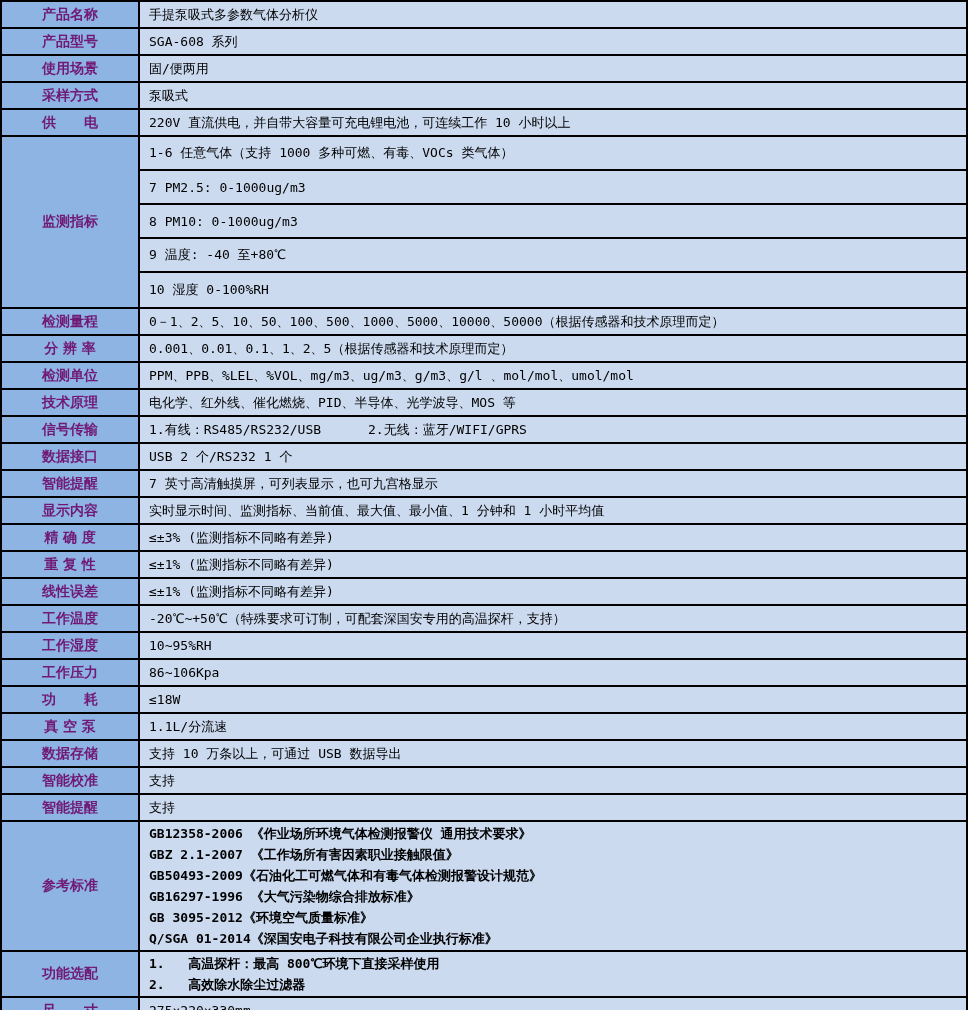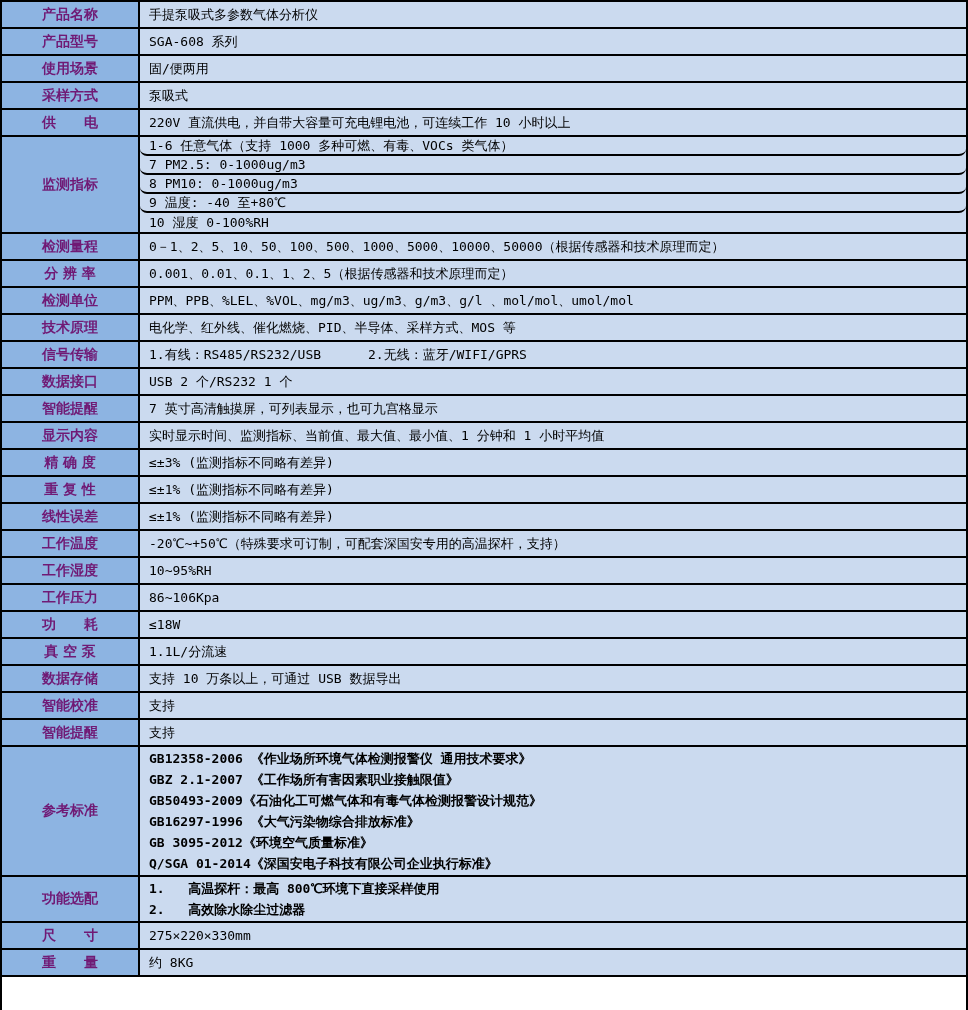--- a/index.html
+++ b/index.html
@@ -51,25 +51,24 @@
   .value-cell {
     display: flex;
     align-items: center;
     padding-left: 9px;
     padding-right: 4px;
     font-size: 13px;
     color: #000;
     white-space: pre-wrap;
     overflow: hidden;
     font-family: "DejaVu Sans Mono", "Liberation Mono", monospace;
-    border-radius: 7px;
   }
 
   .row.single .value-cell { height: 25px; }
-  .row.group  .value-cell { height: 19px; }
+  .row.group  .value-cell { height: 34px; }
   .row.group  .value-cell:not(:last-child) { border-bottom: 2px solid var(--border-color, #000); }
   .row.stack  .value-cell { height: 21px; }
   .row.stack  .values { padding: 1px 0; font-weight: bold; }
 </style>
 </head>
 <body>
 
 <div class="spec-table">
     <div class="row single">
       <div class="label-cell">产品名称</div>
@@ -125,21 +124,21 @@
     </div>
     <div class="row single">
       <div class="label-cell">检测单位</div>
       <div class="values">
         <div class="value-cell">PPM、PPB、%LEL、%VOL、mg/m3、ug/m3、g/m3、g/l 、mol/mol、umol/mol</div>
       </div>
     </div>
     <div class="row single">
       <div class="label-cell">技术原理</div>
       <div class="values">
-        <div class="value-cell">电化学、红外线、催化燃烧、PID、半导体、采样方式、MOS 等</div>
+        <div class="value-cell">电化学、红外线、催化燃烧、PID、半导体、光学波导、MOS 等</div>
       </div>
     </div>
     <div class="row single">
       <div class="label-cell">信号传输</div>
       <div class="values">
         <div class="value-cell">1.有线：RS485/RS232/USB      2.无线：蓝牙/WIFI/GPRS</div>
       </div>
     </div>
     <div class="row single">
       <div class="label-cell">数据接口</div>

